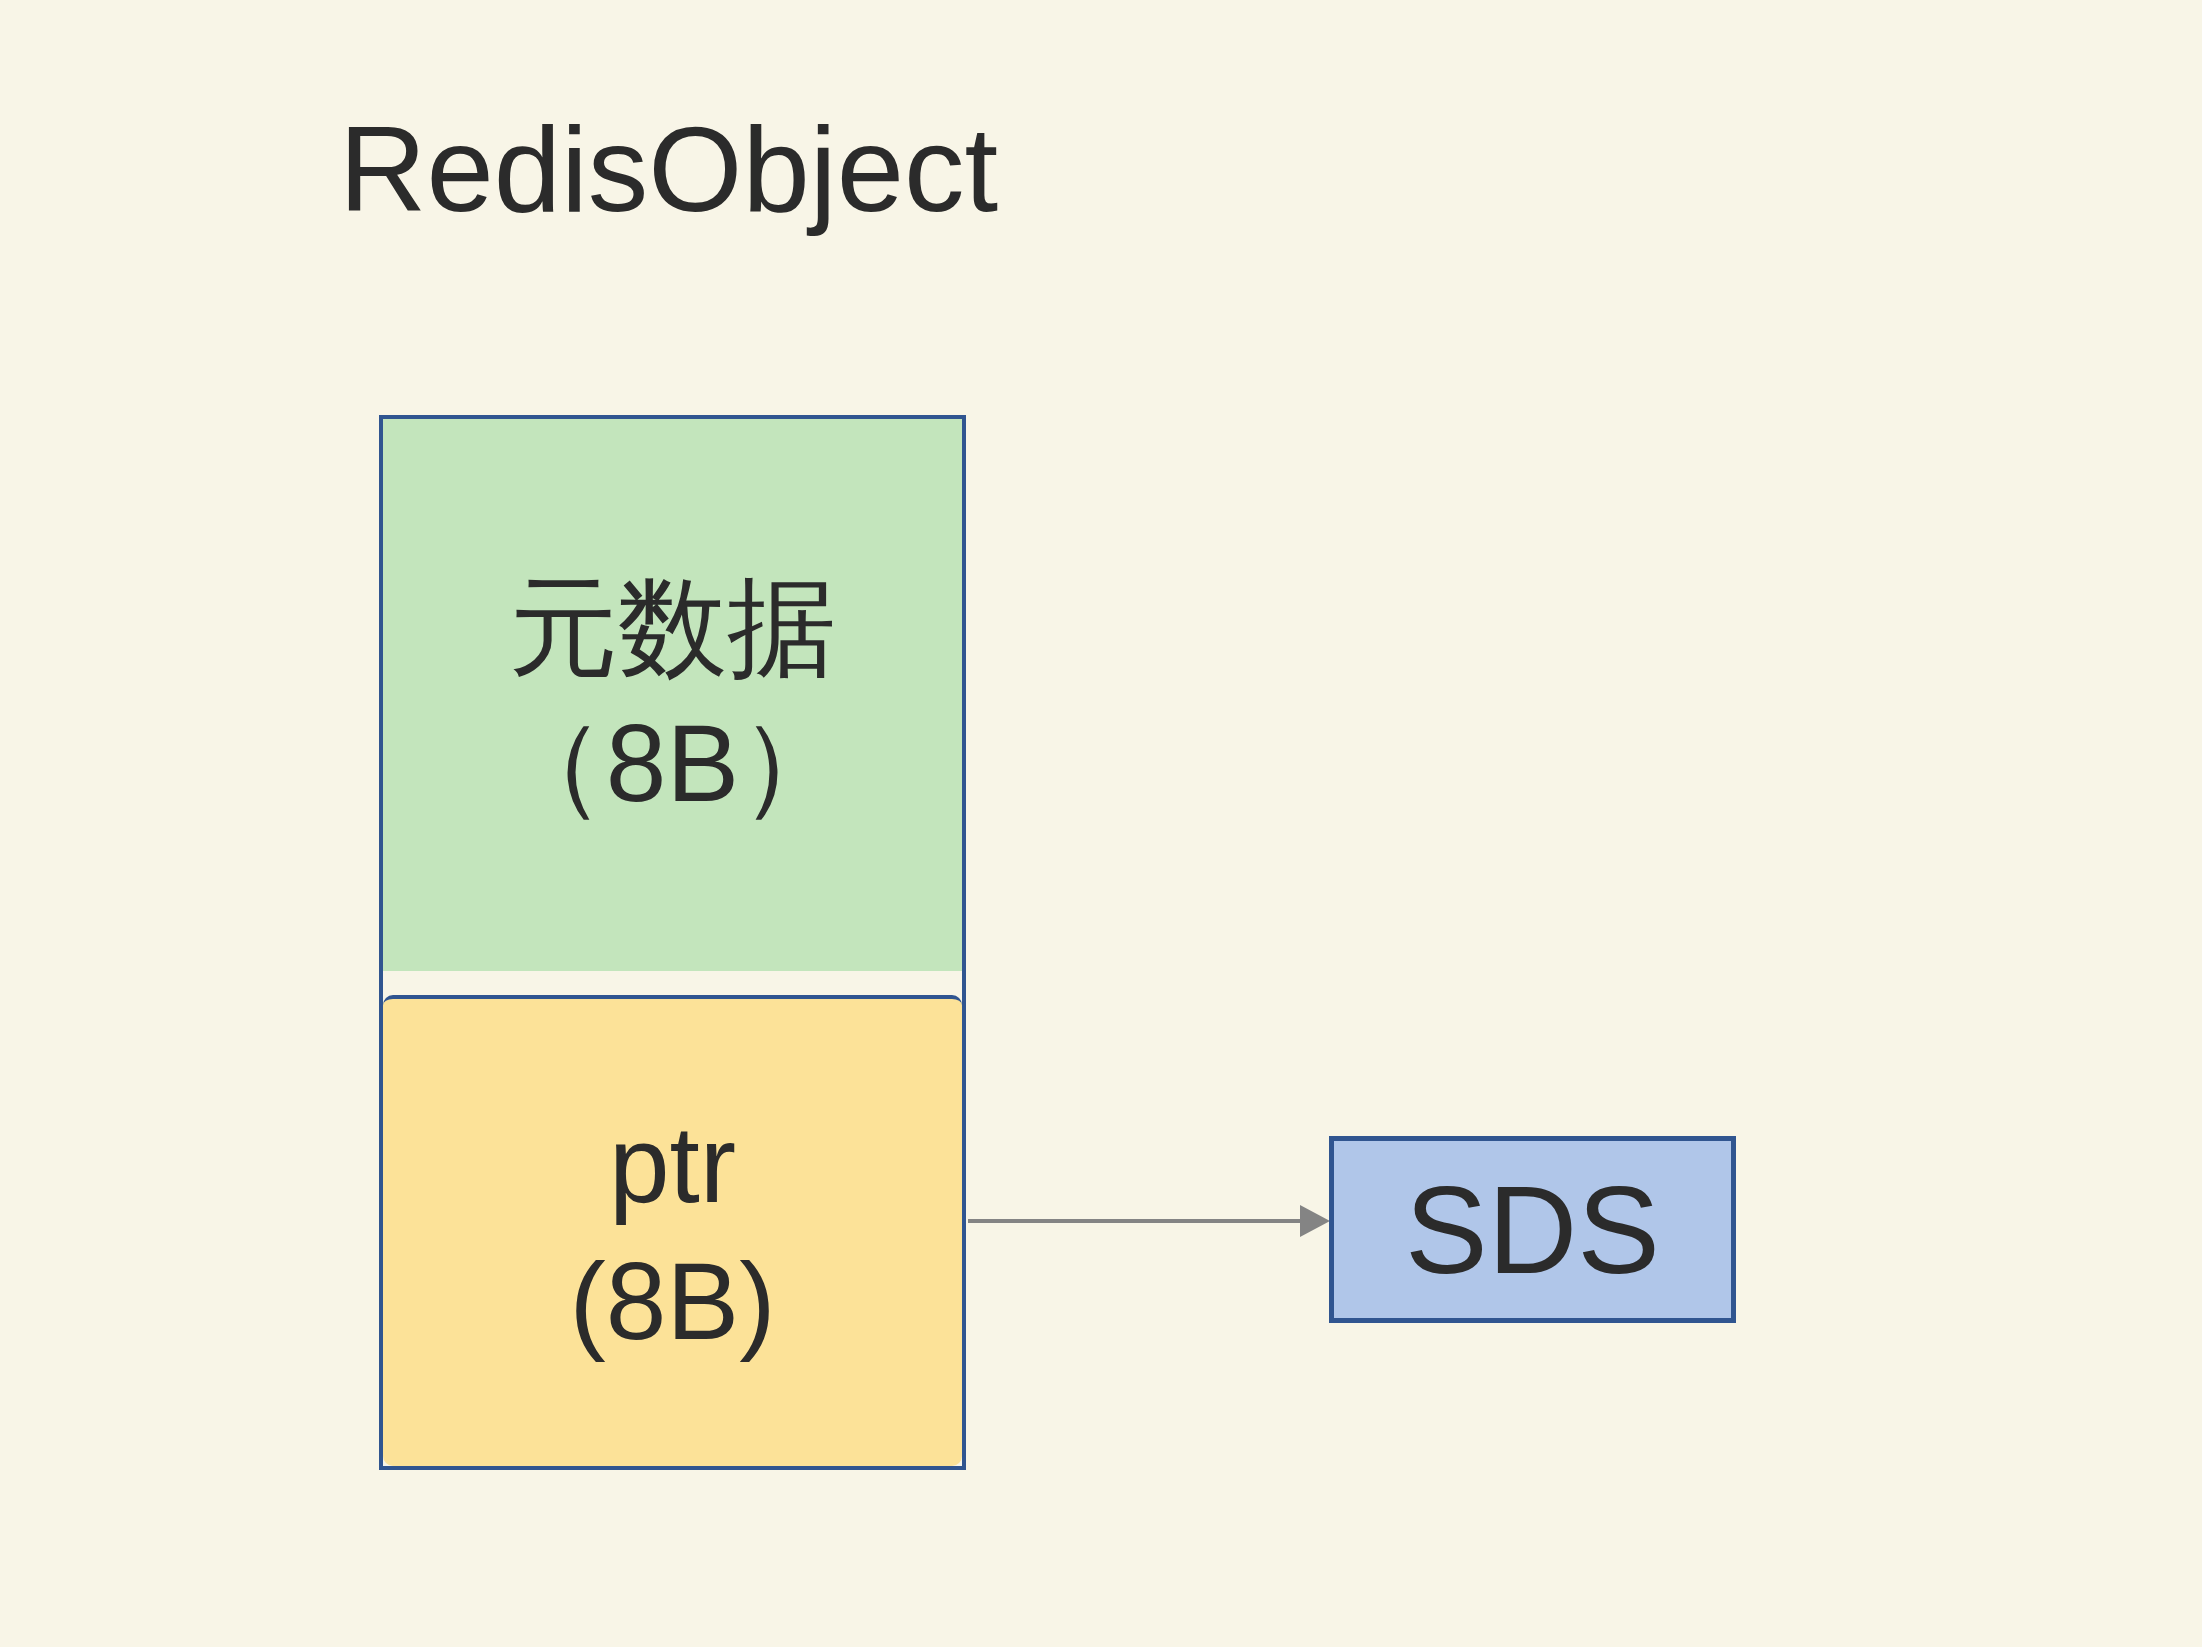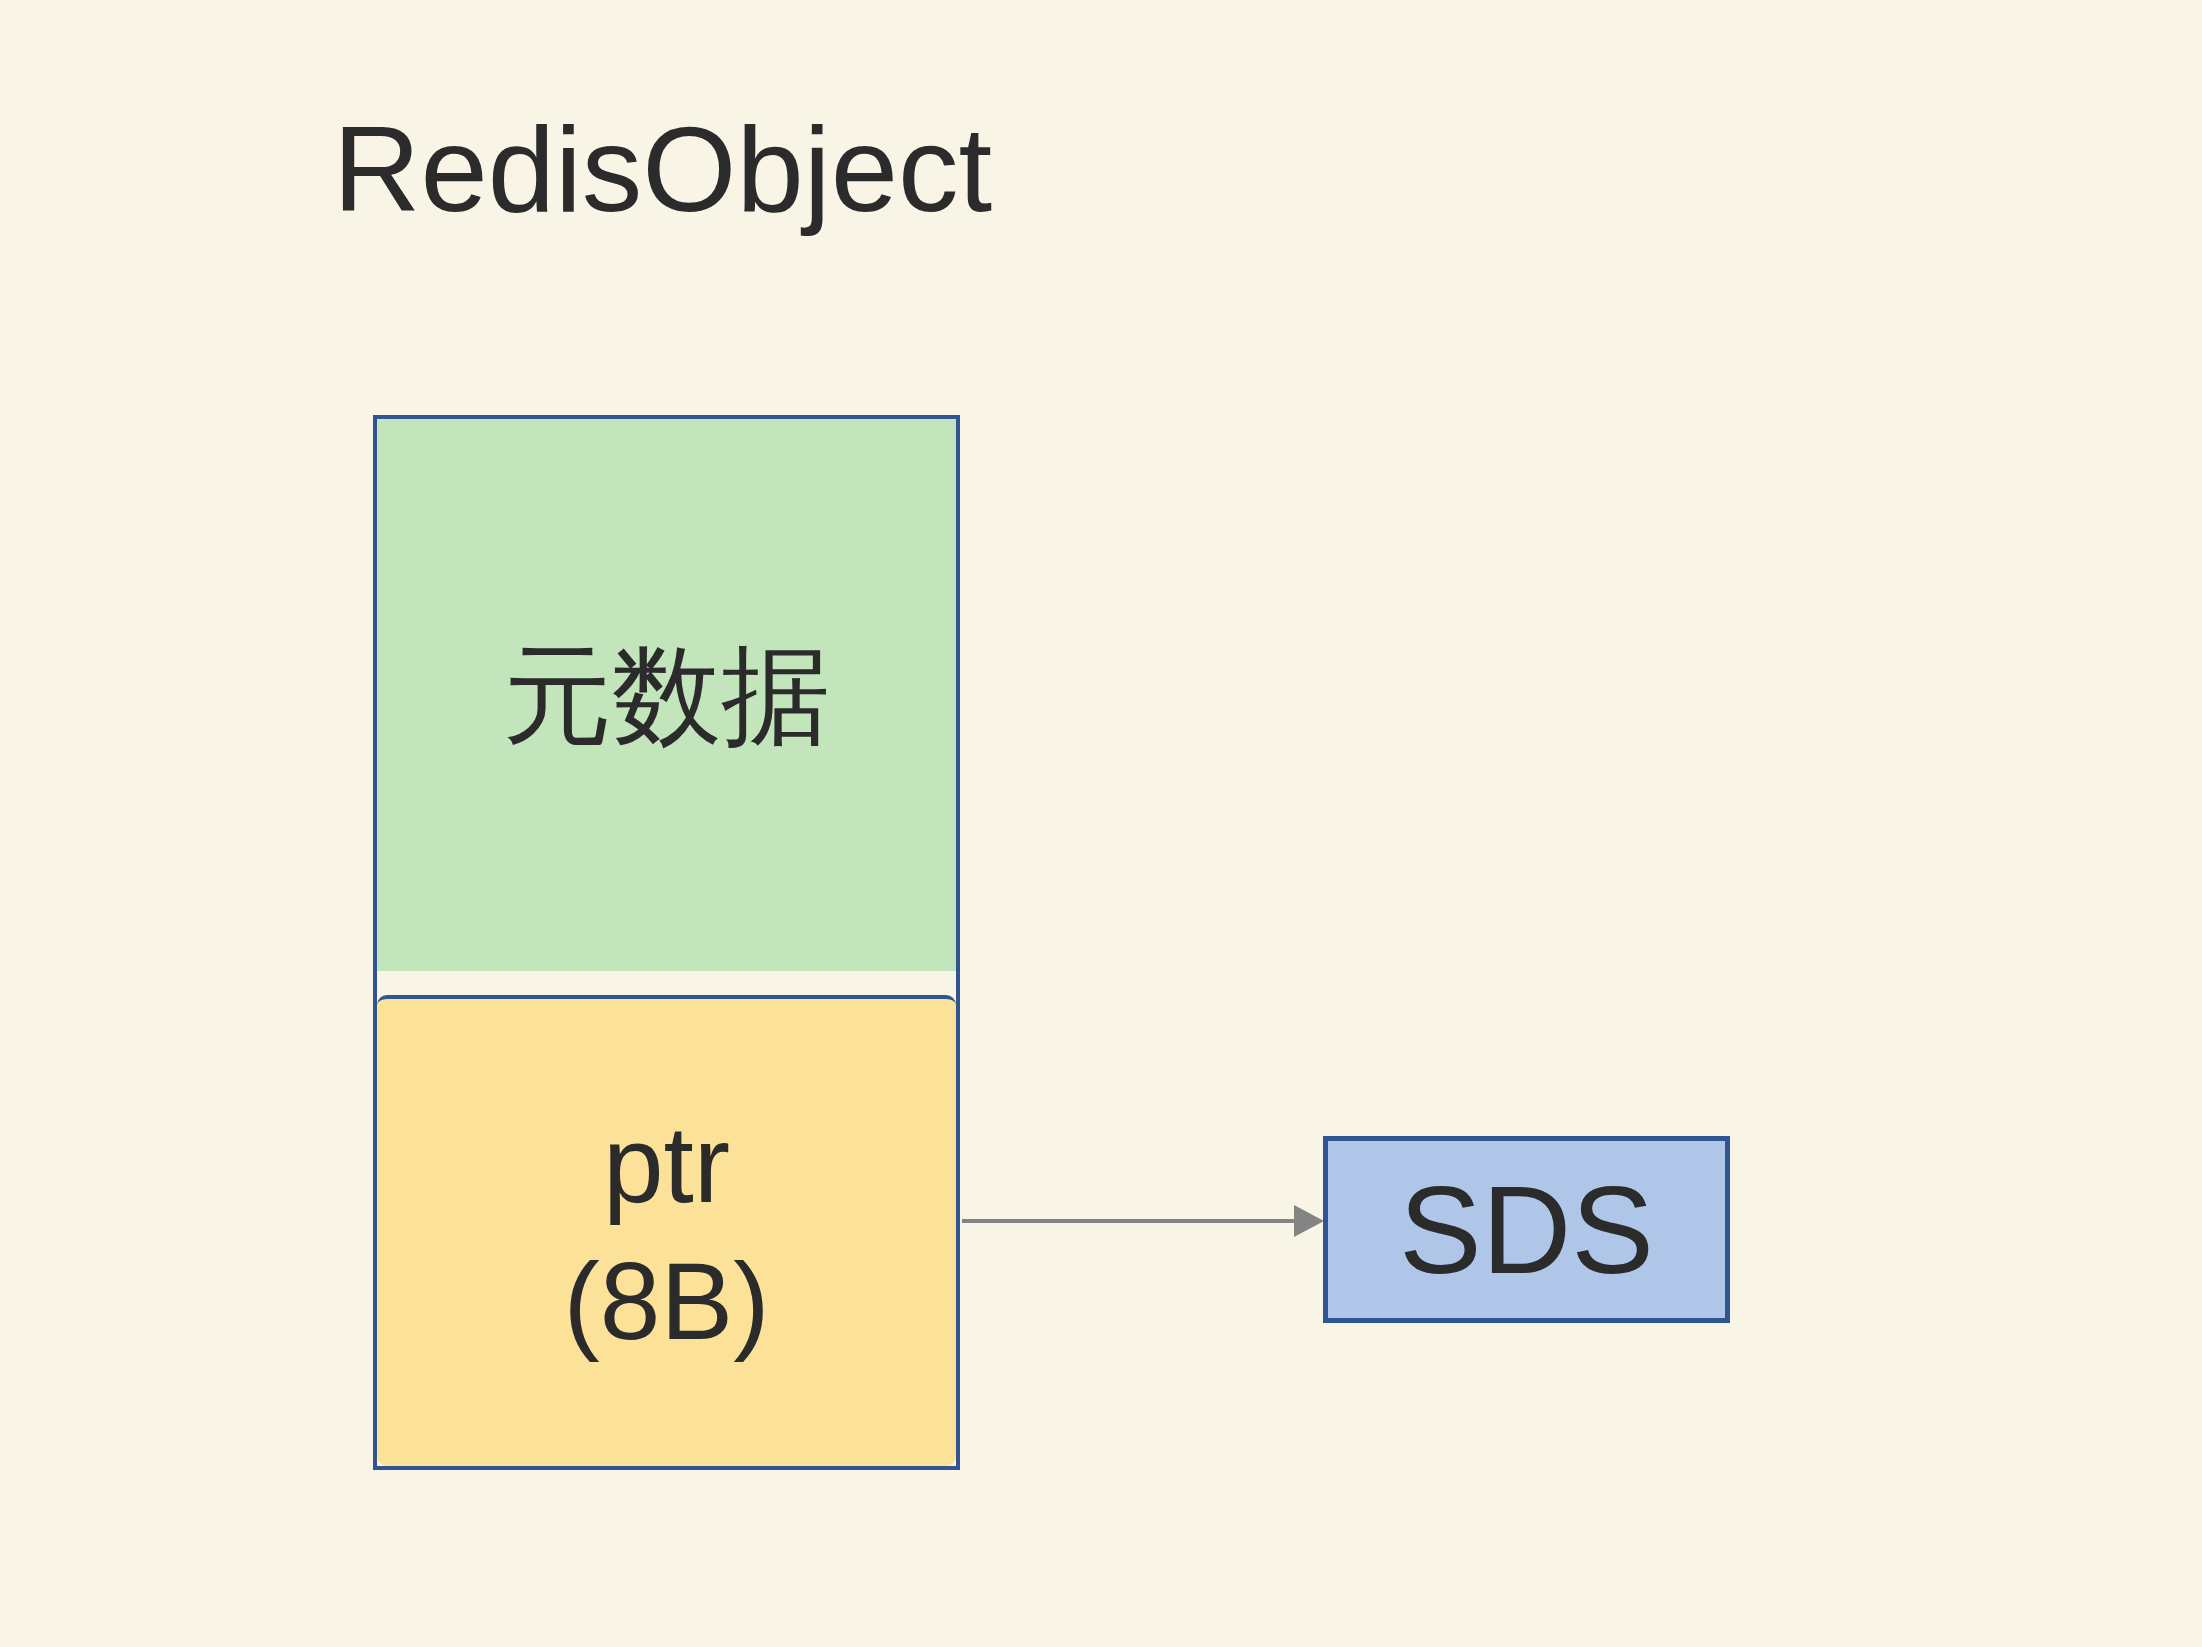--- a/index.html
+++ b/index.html
@@ -5,21 +5,21 @@
   html, body { margin: 0; padding: 0; }
   body {
     position: relative;
     width: 2203px;
     height: 1648px;
     background: var(--background, #F8F5E7);
     overflow: hidden;
     font-family: "Liberation Sans", "DejaVu Sans", sans-serif;
     color: var(--text, #2B2B2B);
   }
-  .canvas { position: absolute; inset: 0; }
+  .canvas { position: absolute; inset: 0; margin-left: 6px; }
 
   .title {
     position: absolute;
     left: 333px;
     top: 109px;
     font-size: 121px;
     line-height: 1;
     white-space: nowrap;
   }
 
@@ -95,20 +95,21 @@
 </head>
 <body>
 
 <div class="canvas">
 
   <div class="title">RedisObject</div>
 
   <div class="object-box">
     <div class="cell cell-metadata">
       <div>元数据</div>
+      <div>（8B）</div>
     </div>
     <div class="cell cell-ptr">
       <div>ptr</div>
       <div>(8B)</div>
     </div>
   </div>
 
   <div class="arrow-line"></div>
   <div class="arrow-head"></div>
 

